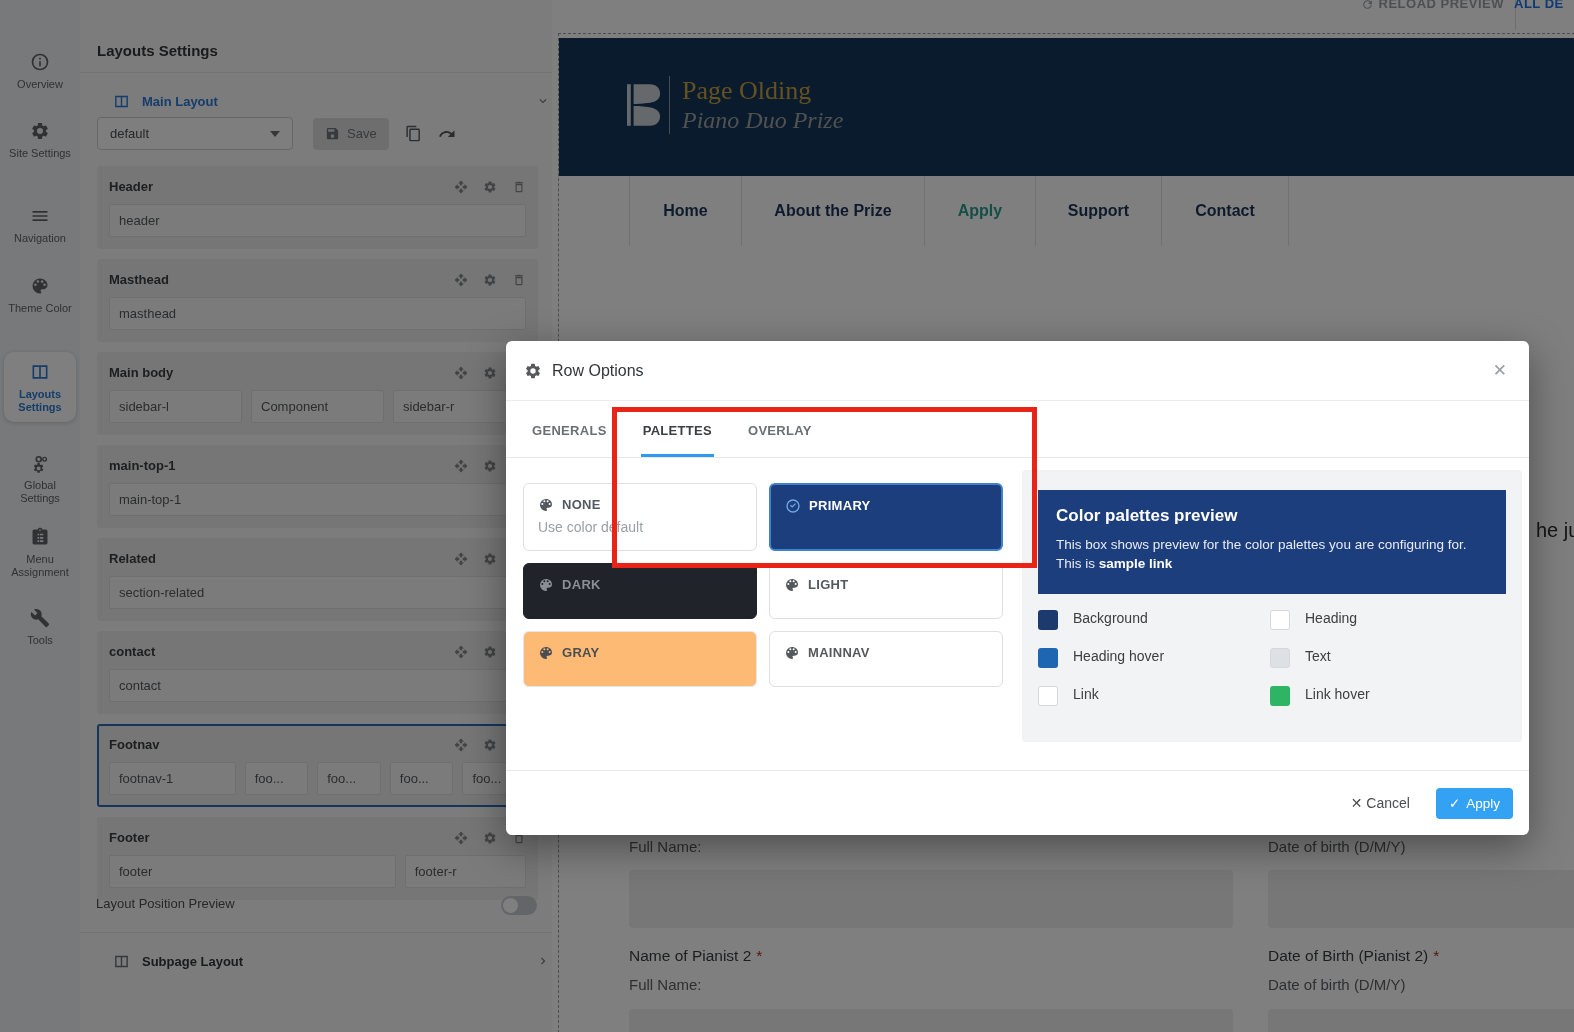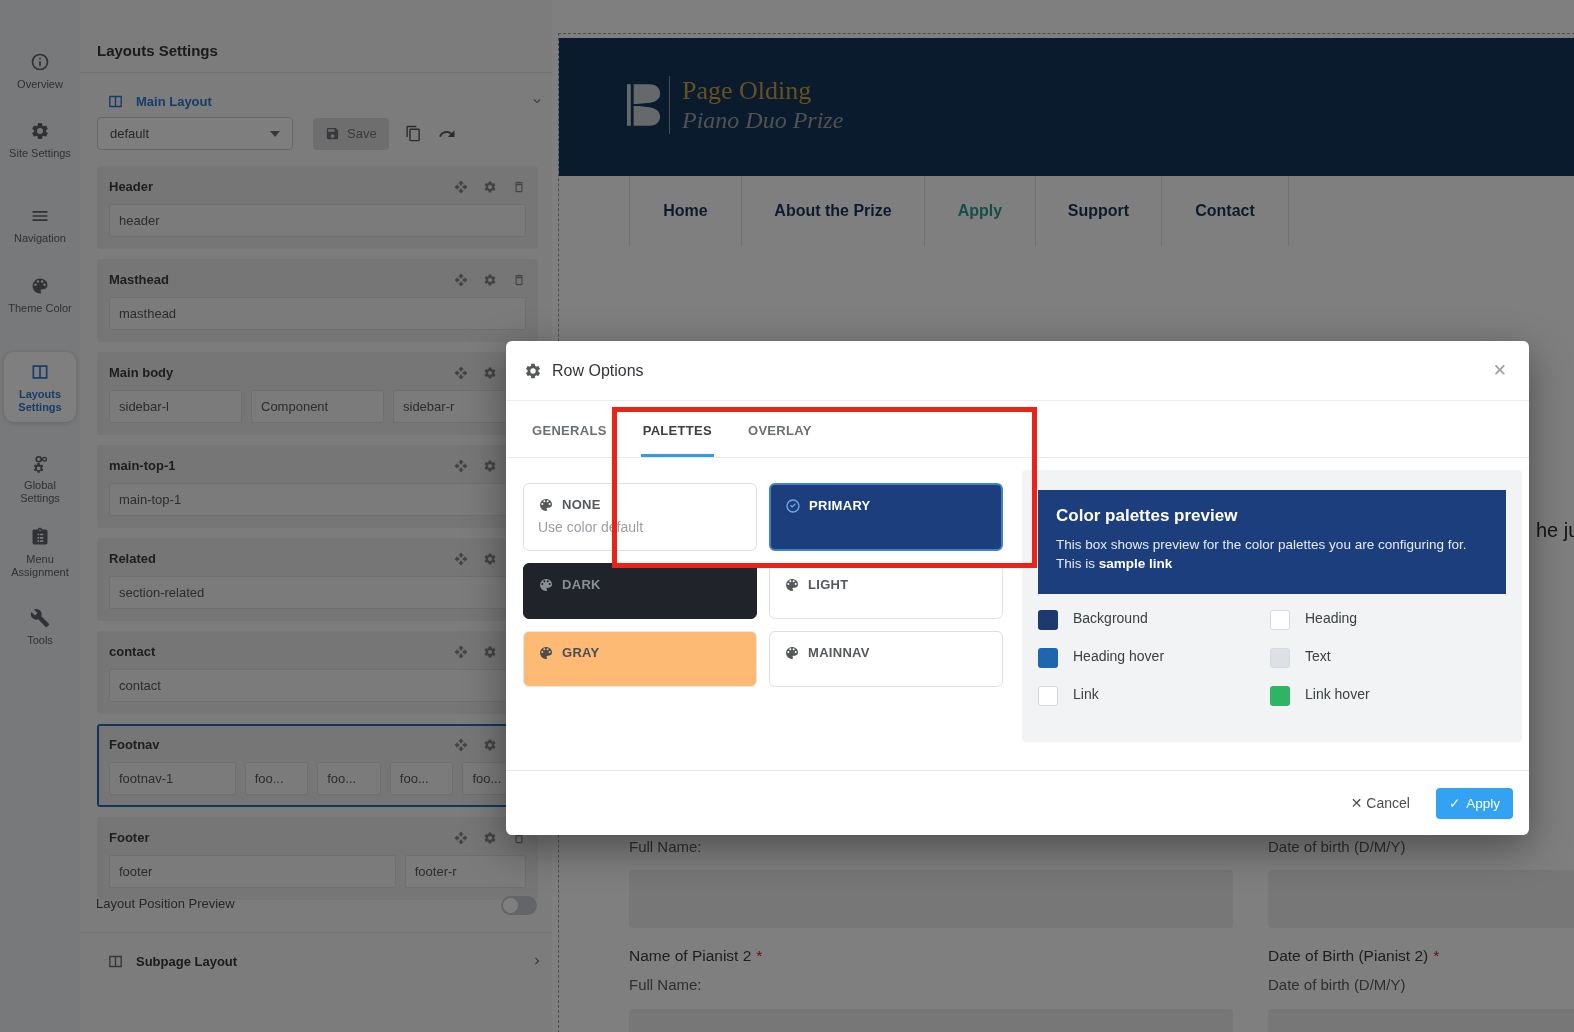--- a/index.html
+++ b/index.html
@@ -13,21 +13,21 @@
   .rail-item .ric{height:22px;margin-bottom:4px;color:#5f6368;}
   .rail-item .rlb{font-size:11px;line-height:13px;}
   .rail-item.active{background:#ffffff;border-radius:10px;padding:10px 0 8px;box-shadow:0 1px 4px rgba(0,0,0,.18);color:#2b7bd6;}
   .rail-item.active .ric{color:#2b7bd6;}
   .rail-item.active .rlb{font-weight:bold;}
 
   
   #panel{position:absolute;left:80px;top:0;width:472px;height:1032px;background:#f9f9fa;z-index:1;}
   #panel-title{position:absolute;left:17px;top:42px;font-size:15px;font-weight:bold;color:#33363a;}
   .hdiv{position:absolute;left:0;right:0;height:1px;background:#e4e6e8;}
-  .accordion-row{position:absolute;left:10px;width:472px;height:34px;display:flex;align-items:center;cursor:pointer;text-align:right;}
+  .accordion-row{position:absolute;left:16px;width:472px;height:34px;display:flex;align-items:center;cursor:pointer;text-align:right;}
   .accordion-row .col-ic{margin-left:17px;color:#2b7bd6;}
   .accordion-row .acc-label{margin-left:12px;font-size:13px;font-weight:bold;color:#2b7bd6;}
   .accordion-row .chev{margin-left:auto;margin-right:18px;color:#6b7075;font-size:12px;}
   #subpage-row .col-ic{color:#6b7075;}
   #subpage-row .acc-label{color:#33363a;}
   #toolbar{position:absolute;left:17px;top:117px;width:441px;height:33px;display:flex;align-items:center;}
   #preset-select{width:196px;height:33px;background:#fcfcfc;border:1px solid #c9cdd2;border-radius:4px;display:flex;align-items:center;font-size:13px;color:#4a4e52;padding-left:12px;box-sizing:border-box;position:relative;cursor:pointer;}
   #preset-select .caret{position:absolute;right:12px;top:13px;width:0;height:0;border-left:5px solid transparent;border-right:5px solid transparent;border-top:6px solid #6b7075;}
   #save-btn{margin-left:20px;height:32px;padding:0 12px;background:#dcdddf;border:none;border-radius:4px;color:#6f7378;font-size:13px;display:flex;align-items:center;gap:7px;cursor:pointer;}
   .tool-ic{margin-left:16px;color:#55585c;cursor:pointer;}
@@ -425,20 +425,29 @@
           <use href="#s-columns"></use>
         </svg>
       <span class="acc-label">Subpage Layout</span>
       <svg class="ic chev" width="14" height="14">
           <use href="#s-chev-right"></use>
         </svg>
     </div>
   </section>
 
   <section id="preview">
+    <div id="preview-topbar">
+      <div id="reload-btn">
+        <svg class="ic" width="13" height="13" style="margin-right:5px">
+            <use href="#s-reload"></use>
+          </svg><span>RELOAD PREVIEW</span>
+      </div>
+      <div id="topbar-vdiv"></div>
+      <div id="alldevices-btn">ALL DE</div>
+    </div>
 
     <div id="iframe-area">
       <div id="site-header">
         <div id="logo">
           <svg width="34" height="42" viewBox="0 0 36 44">
             <rect x="0" y="0" width="4" height="44" fill="#cdd2d8"></rect>
             <path d="M7 0 H24 C32 0 35 5 35 10 C35 16 30 19 22 20 C14 21 10 21 7 21 Z" fill="#cdd2d8"></path>
             <path d="M7 44 H24 C32 44 35 39 35 34 C35 28 30 25 22 24 C14 23 10 23 7 23 Z" fill="#cdd2d8"></path>
           </svg>
           <div id="logo-divider"></div>

